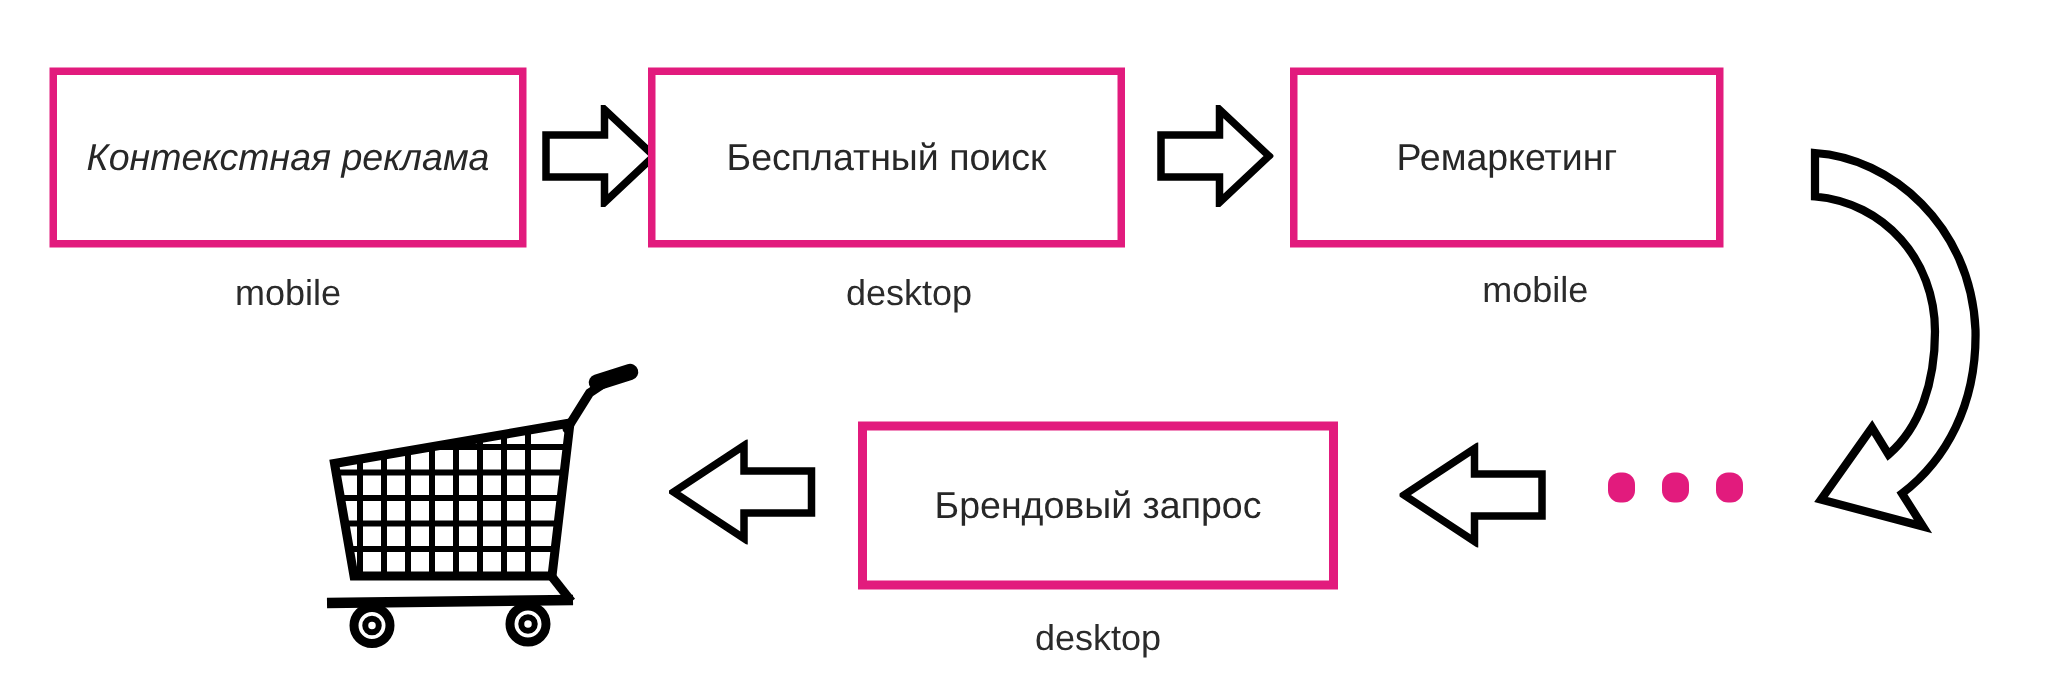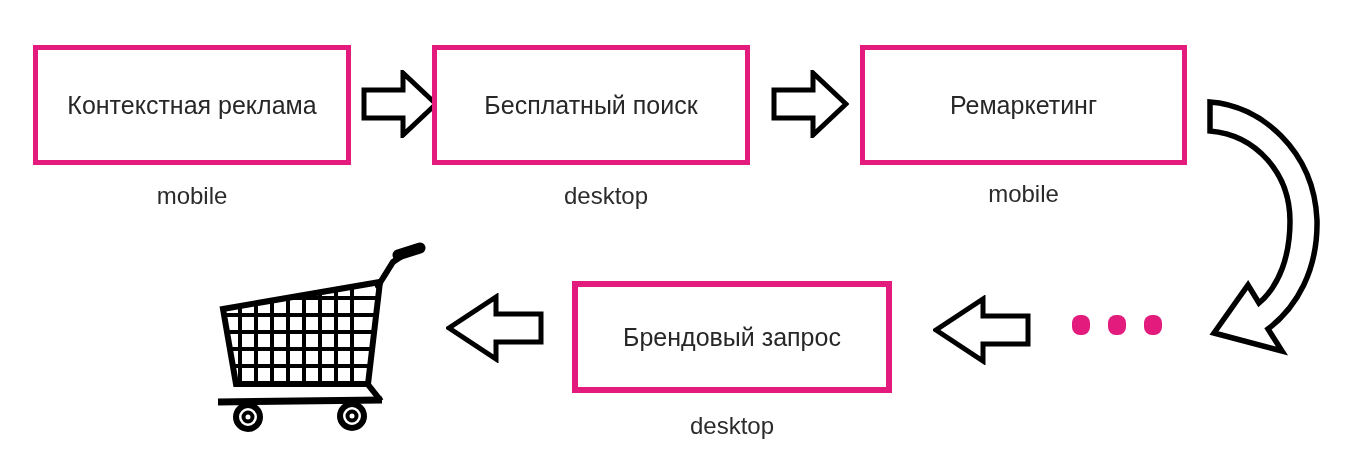--- a/index.html
+++ b/index.html
@@ -34,21 +34,21 @@
     width:18px;height:20px;border-radius:8px;
     background:var(--accent,#e21b7d);
   }
   svg{display:block;}
 </style>
 </head>
 <body>
 
 <div class="canvas">
 
-  <div class="step-box" style="left:33px;top:45px;width:318px;height:120px;">
+  <div class="step-box" style="left:33px;top:45px;width:318px;height:120px;font-style:italic;">
     <span>Контекстная реклама</span>
   </div>
   <div class="device-label" style="left:33px;top:182px;width:318px;">mobile</div>
 
   <div class="arrow-wrap" style="left:361px;top:70px;">
     <svg width="78" height="68" viewBox="0 0 78 68">
       <path d="M3 20 H42 V3 L75 34 L42 65 V48 H3 Z" fill="#ffffff" stroke="#000000" stroke-width="5" stroke-linejoin="miter"></path>
     </svg>
   </div>
 
@@ -56,21 +56,21 @@
     <span>Бесплатный поиск</span>
   </div>
   <div class="device-label" style="left:447px;top:182px;width:318px;">desktop</div>
 
   <div class="arrow-wrap" style="left:771px;top:70px;">
     <svg width="78" height="68" viewBox="0 0 78 68">
       <path d="M3 20 H42 V3 L75 34 L42 65 V48 H3 Z" fill="#ffffff" stroke="#000000" stroke-width="5" stroke-linejoin="miter"></path>
     </svg>
   </div>
 
-  <div class="step-box" style="left:860px;top:45px;width:327px;height:120px;">
+  <div class="step-box" style="left:860px;top:45px;width:289px;height:120px;">
     <span>Ремаркетинг</span>
   </div>
   <div class="device-label" style="left:860px;top:180px;width:327px;">mobile</div>
 
   <div class="arrow-wrap" style="left:1202px;top:95px;">
     <svg width="132" height="262" viewBox="0 0 132 262">
       <path d="M8 7
                C 58 10, 112 55, 115 125
                C 116 175, 95 212, 66 234
                L 80 256

